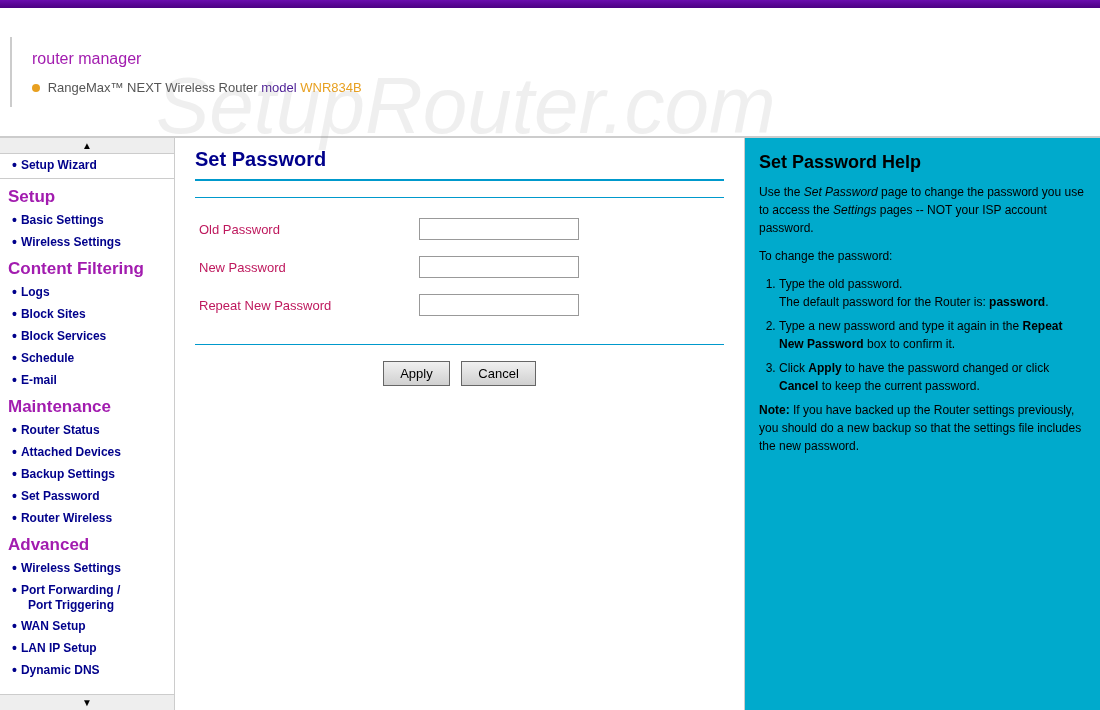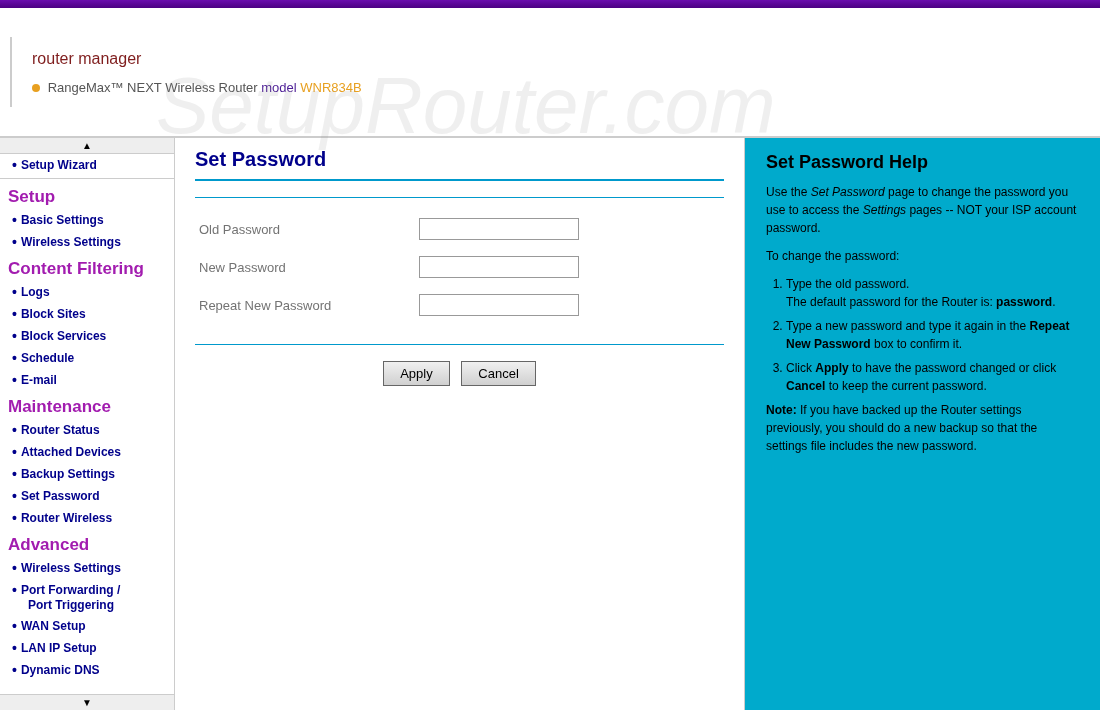--- a/index.html
+++ b/index.html
@@ -42,21 +42,21 @@
       height: 70px;
       background: #ccc;
       margin-right: 20px;
     }
     #router-info {
       font-size: 13px;
       color: #555;
     }
     #router-info .title {
       font-size: 16px;
-      color: #7f1d1d;
+      color: #a21caf;
       margin-bottom: 12px;
     }
     .orange-dot {
       display: inline-block;
       width: 8px;
       height: 8px;
       background: #e8a020;
       border-radius: 50%;
       margin-right: 4px;
     }
@@ -161,21 +161,21 @@
       width: 100%;
       border-collapse: collapse;
       margin-bottom: 20px;
     }
     #form-table td {
       padding: 8px 4px;
       vertical-align: middle;
     }
     #form-table td:first-child {
       width: 220px;
-      color: #737373;
+      color: #be185d;
       font-size: 13px;
     }
     #form-table input[type="password"] {
       width: 160px;
       height: 22px;
       border: 1px solid #999;
       padding: 2px 4px;
       font-size: 13px;
     }
     #form-divider-top {
@@ -200,21 +200,21 @@
       border: 1px solid #666;
       background: linear-gradient(to bottom, #f0f0f0, #d0d0d0);
       cursor: pointer;
     }
 
     
     #help-panel {
       width: 355px;
       min-width: 355px;
       background: #00aacc;
-      padding: 14px 21px;
+      padding: 14px 14px;
       color: #000;
       font-size: 12px;
       overflow-y: auto;
     }
     #help-title {
       font-size: 18px;
       font-weight: bold;
       color: #000;
       margin-bottom: 10px;
     }

